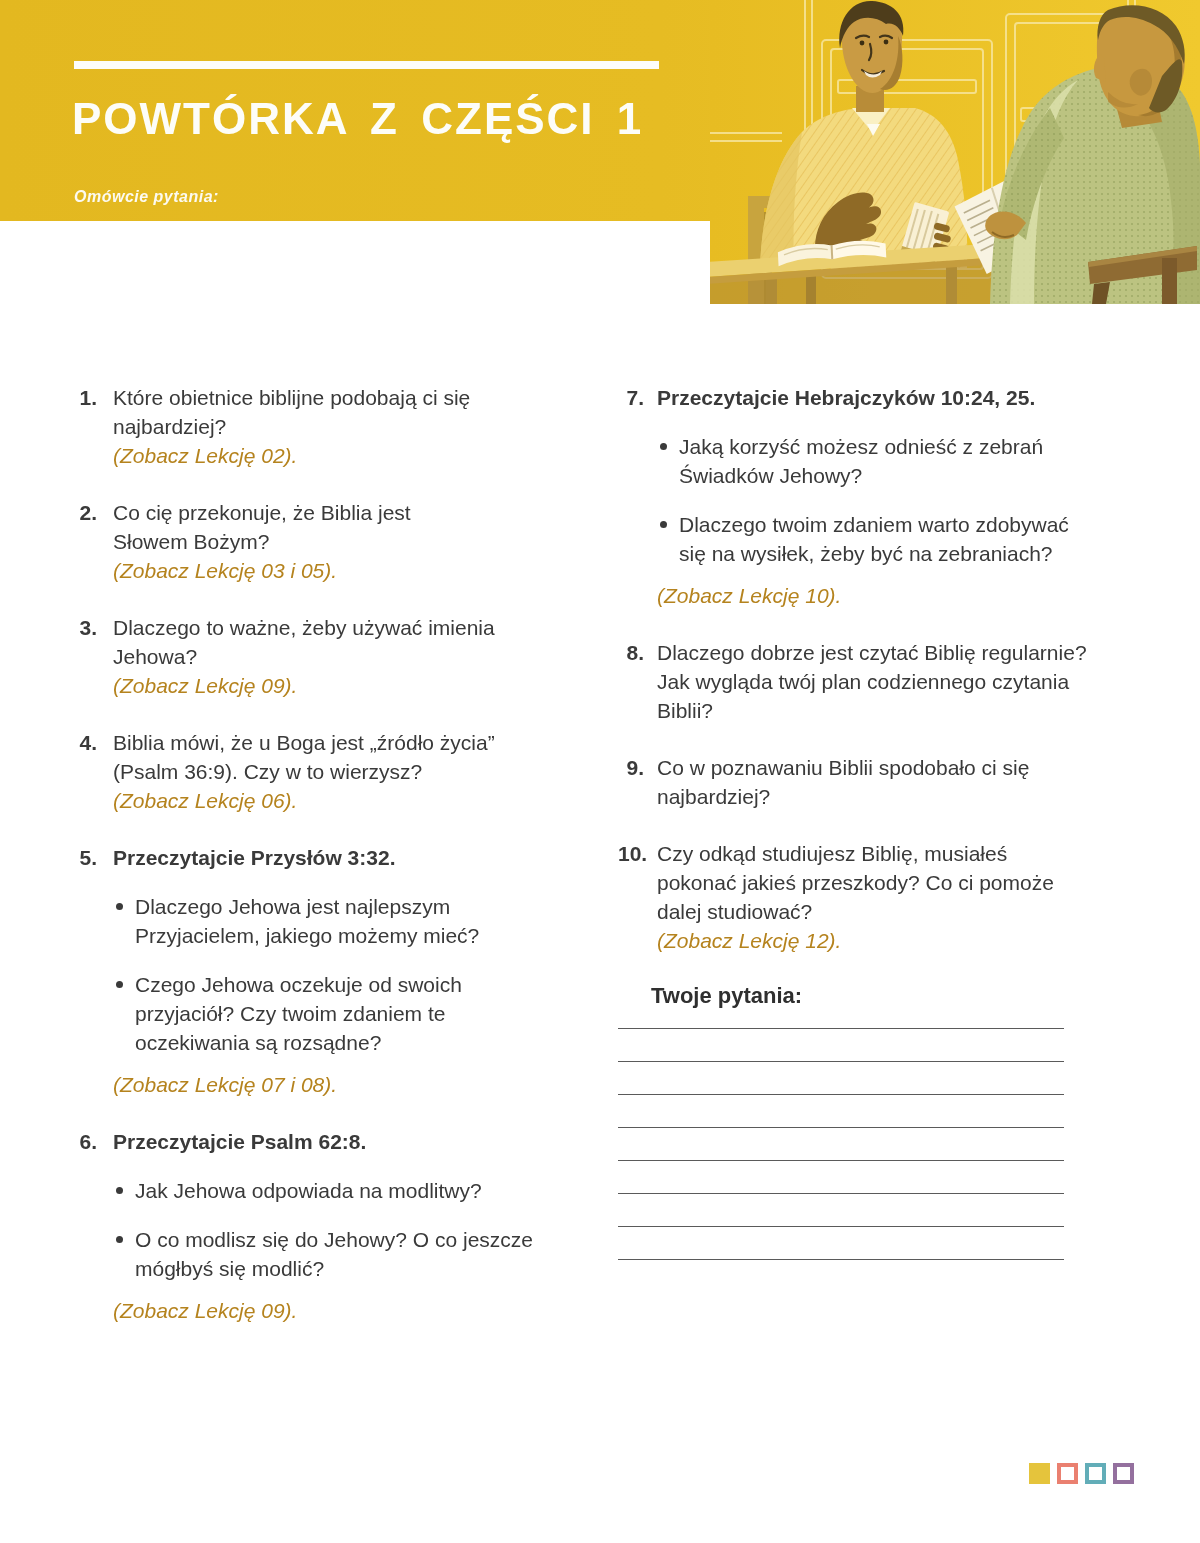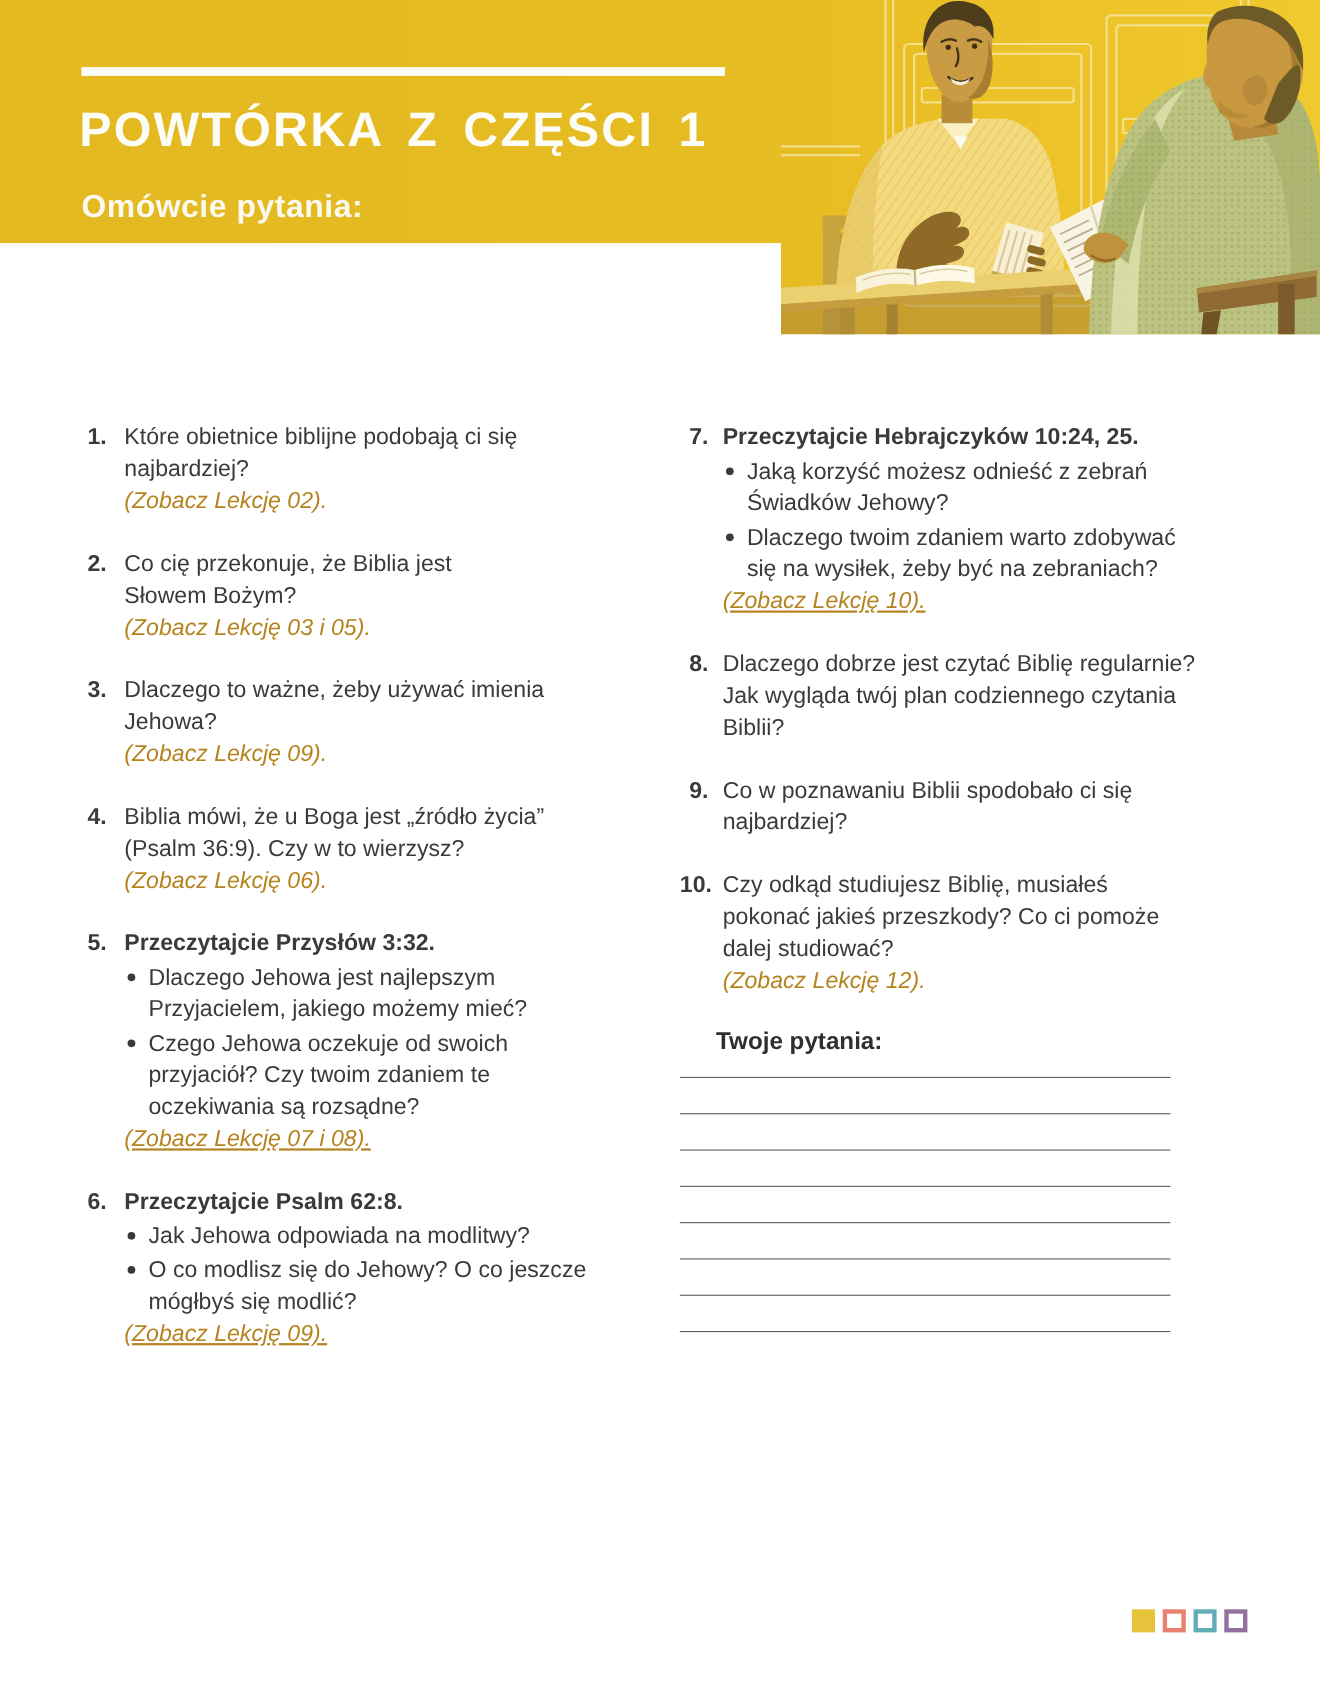--- a/index.html
+++ b/index.html
@@ -5,38 +5,38 @@
   html,body{margin:0;padding:0;background:#ffffff;}
   #page{position:relative;width:1200px;height:1543px;background:#ffffff;overflow:hidden;
         font-family:"Liberation Sans", sans-serif;color:#3A3A3A;}
 
   
   #header{position:absolute;left:0;top:0;width:1200px;height:221px;
           background:linear-gradient(90deg,#E3B820 0%,#E6BC23 55%,#EDC52B 100%);}
   #header .rule-white{position:absolute;left:74px;top:61px;width:585px;height:8px;background:#FDFDFA;}
   #header .title{position:absolute;left:72px;top:94px;font-size:44px;font-weight:700;color:#FDFDF8;
                  letter-spacing:2px;word-spacing:8px;white-space:nowrap;}
-  #header .subtitle{position:absolute;left:74px;top:172px;font-size:29px;font-weight:700;color:#FCFAF0;
-                    letter-spacing:.5px;}
+  #header .subtitle{position:absolute;left:74px;top:188px;font-size:16px;font-weight:700;color:#FCFAF0;
+                    letter-spacing:.5px;font-style:italic;}
   #illustration{position:absolute;right:0;top:0;width:490px;height:304px;}
 
   
   .colL{position:absolute;left:67px;top:383px;width:500px;}
   .colR{position:absolute;left:618px;top:383px;width:520px;}
   .q{position:relative;margin-bottom:28px;font-size:21px;line-height:29px;}
   .colL .q{padding-left:46px;}
   .colR .q{padding-left:39px;}
   .num{position:absolute;left:0;top:0;width:30px;text-align:right;font-weight:700;}
   .colR .num{width:26px;}
   .qt,.bt,.ref{white-space:pre-line;}
   .qh{font-weight:700;}
-  .bullet{display:flex;margin-top:2px;}
+  .bullet{display:flex;margin-top:20px;}
   .dot{flex:none;width:7px;height:7px;border-radius:50%;background:#3A3A3A;margin:11px 12px 0 3px;}
   .ref{color:#B5831E;font-style:italic;}
-  .bullet ~ .ref{text-decoration:underline;}
+  .bullet ~ .ref{margin-top:13px;}
 
   
   .yq-label{font-size:22px;font-weight:700;margin-top:0;color:#2F2F2F;margin-left:33px;}
   .rule{width:446px;border-top:1.7px solid #5A5A5A;margin-top:32px;height:0;}
   .rule:first-child{margin-top:19px;}
 
   
   .footer{position:absolute;left:1029px;top:1463px;display:flex;gap:7px;}
   .sq{width:21px;height:21px;box-sizing:border-box;border:4px solid #ccc;background:#fff;}
 </style>

